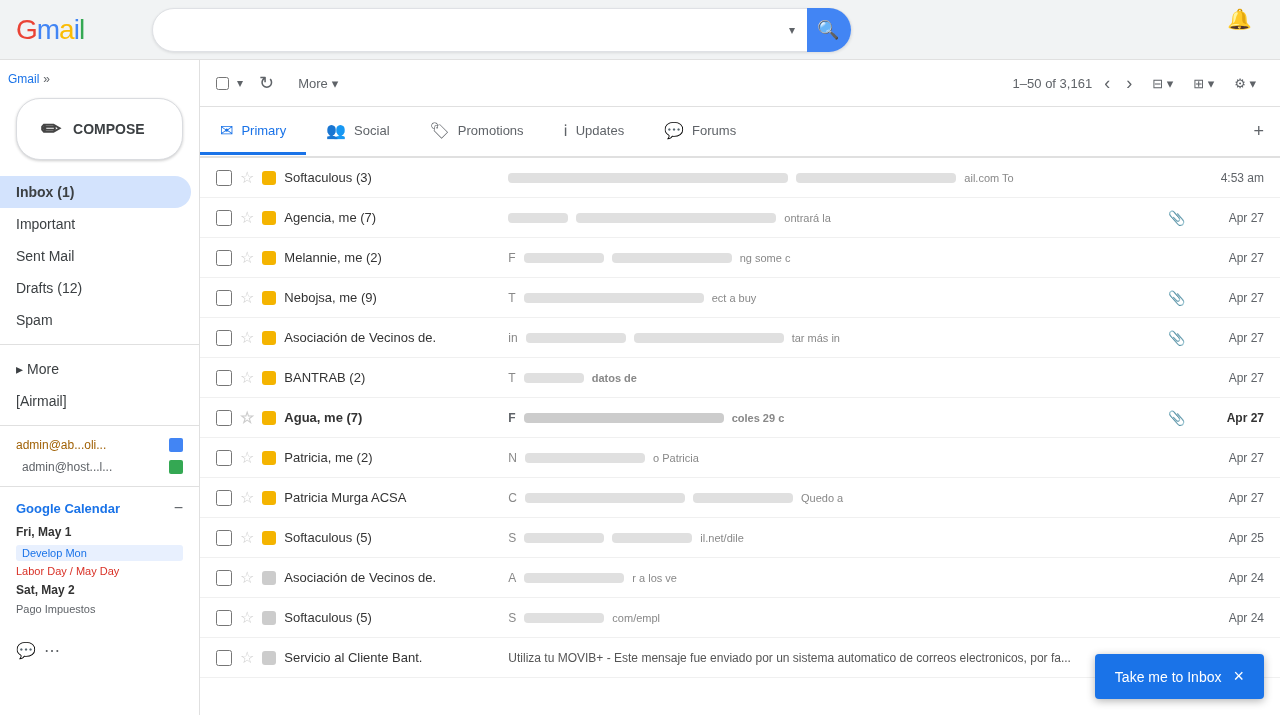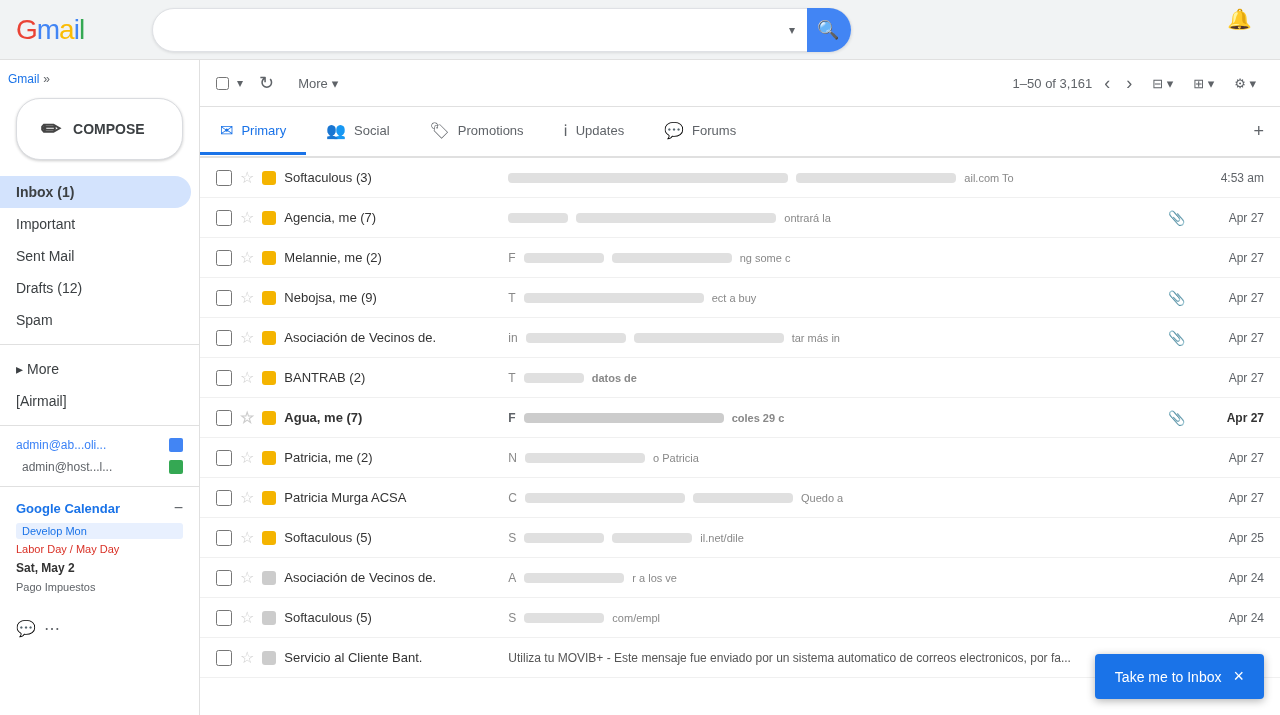--- a/index.html
+++ b/index.html
@@ -264,33 +264,34 @@
         <span>More</span>
       </span>
     </div>
     <div class="sidebar-label">
       <span>[Airmail]</span>
     </div>
 
     <div class="sidebar-divider"></div>
 
     <div style="display:flex;align-items:center;padding:4px 16px;cursor:pointer;">
-      <span style="font-size:12px;color:#3b82f6;flex:1;overflow:hidden;text-overflow:ellipsis;white-space:nowrap;">admin@ab...oli...</span>
+      <span style="font-size:12px;color:#a16207;flex:1;overflow:hidden;text-overflow:ellipsis;white-space:nowrap;">admin@ab...oli...</span>
       <span style="width:14px;height:14px;background:#4285f4;border-radius:2px;display:inline-block;"></span>
     </div>
     <div style="display:flex;align-items:center;padding:4px 16px;cursor:pointer;margin-left:6px;">
       <span style="font-size:12px;color:#5f6368;flex:1;overflow:hidden;text-overflow:ellipsis;white-space:nowrap;">admin@host...l...</span>
       <span style="width:14px;height:14px;background:#34a853;border-radius:2px;display:inline-block;"></span>
     </div>
 
     <div id="gcal-widget">
       <div id="gcal-header">
         <span id="gcal-title">Google Calendar</span>
         <button id="gcal-collapse">−</button>
       </div>
+      <div class="gcal-day">Fri, May 1</div>
       <div class="gcal-event-blue">Develop Mon</div>
       <div class="gcal-holiday">Labor Day / May Day</div>
       <div class="gcal-day">Sat, May 2</div>
       <div class="gcal-event">Pago Impuestos</div>
     </div>
 
     <div style="display:flex;align-items:center;padding:8px 16px;gap:8px;margin-top:8px;">
       <button style="background:none;border:none;cursor:pointer;color:#5f6368;font-size:16px;">💬</button>
       <button style="background:none;border:none;cursor:pointer;color:#5f6368;font-size:16px;">⋯</button>
     </div>

